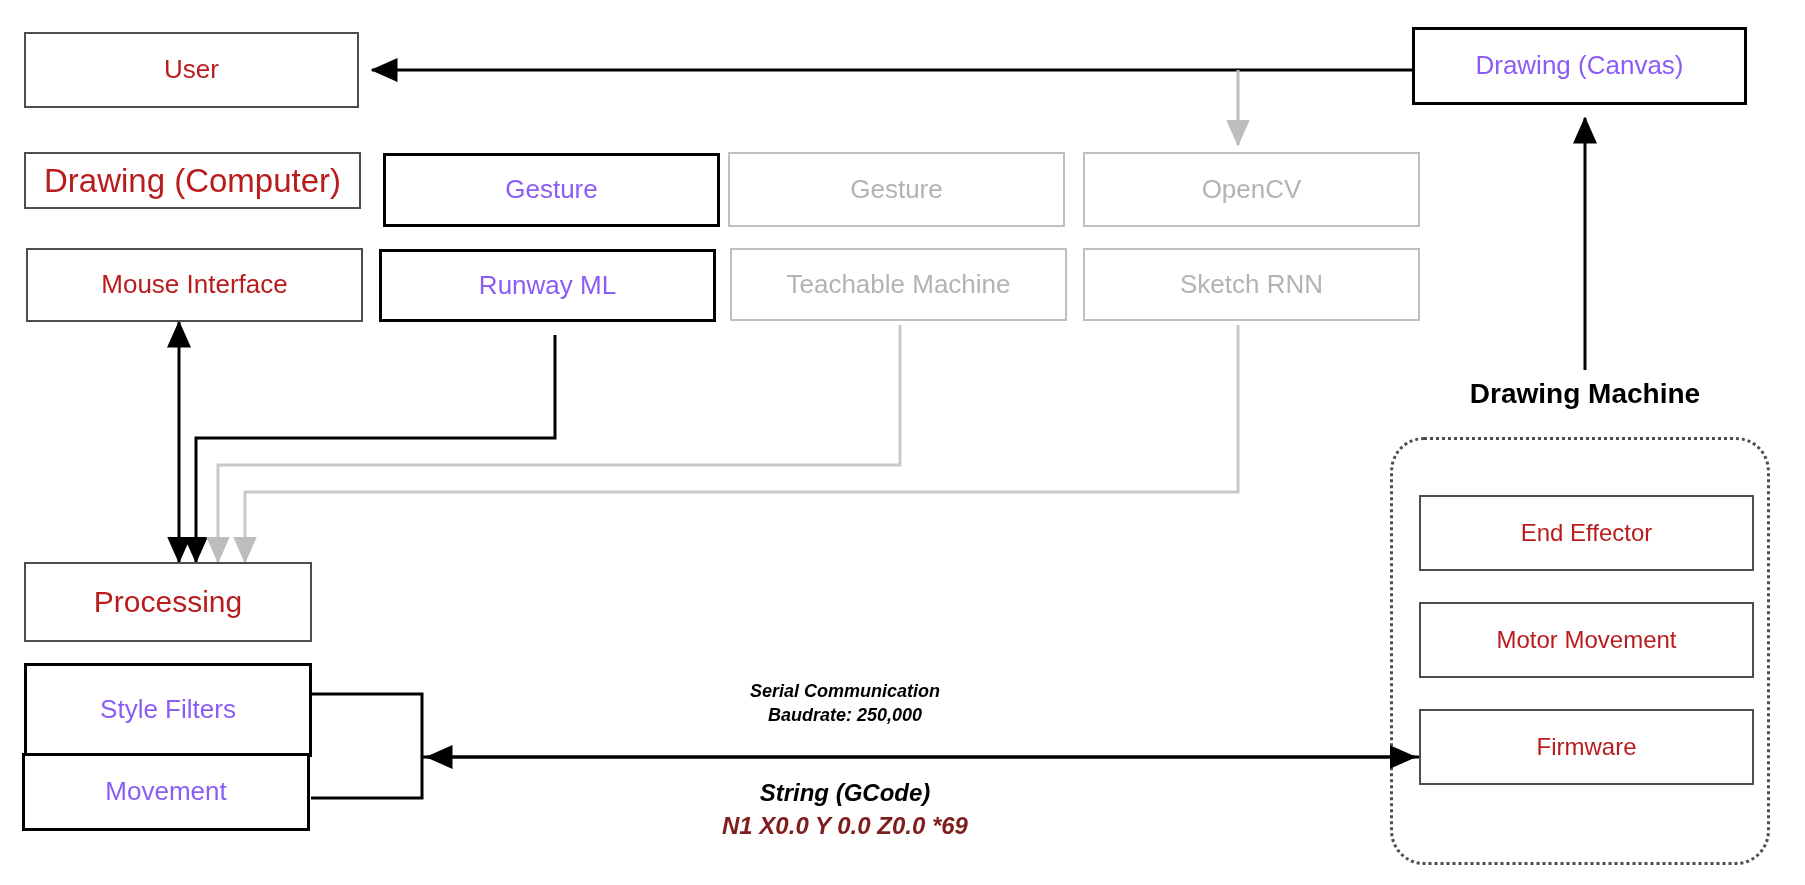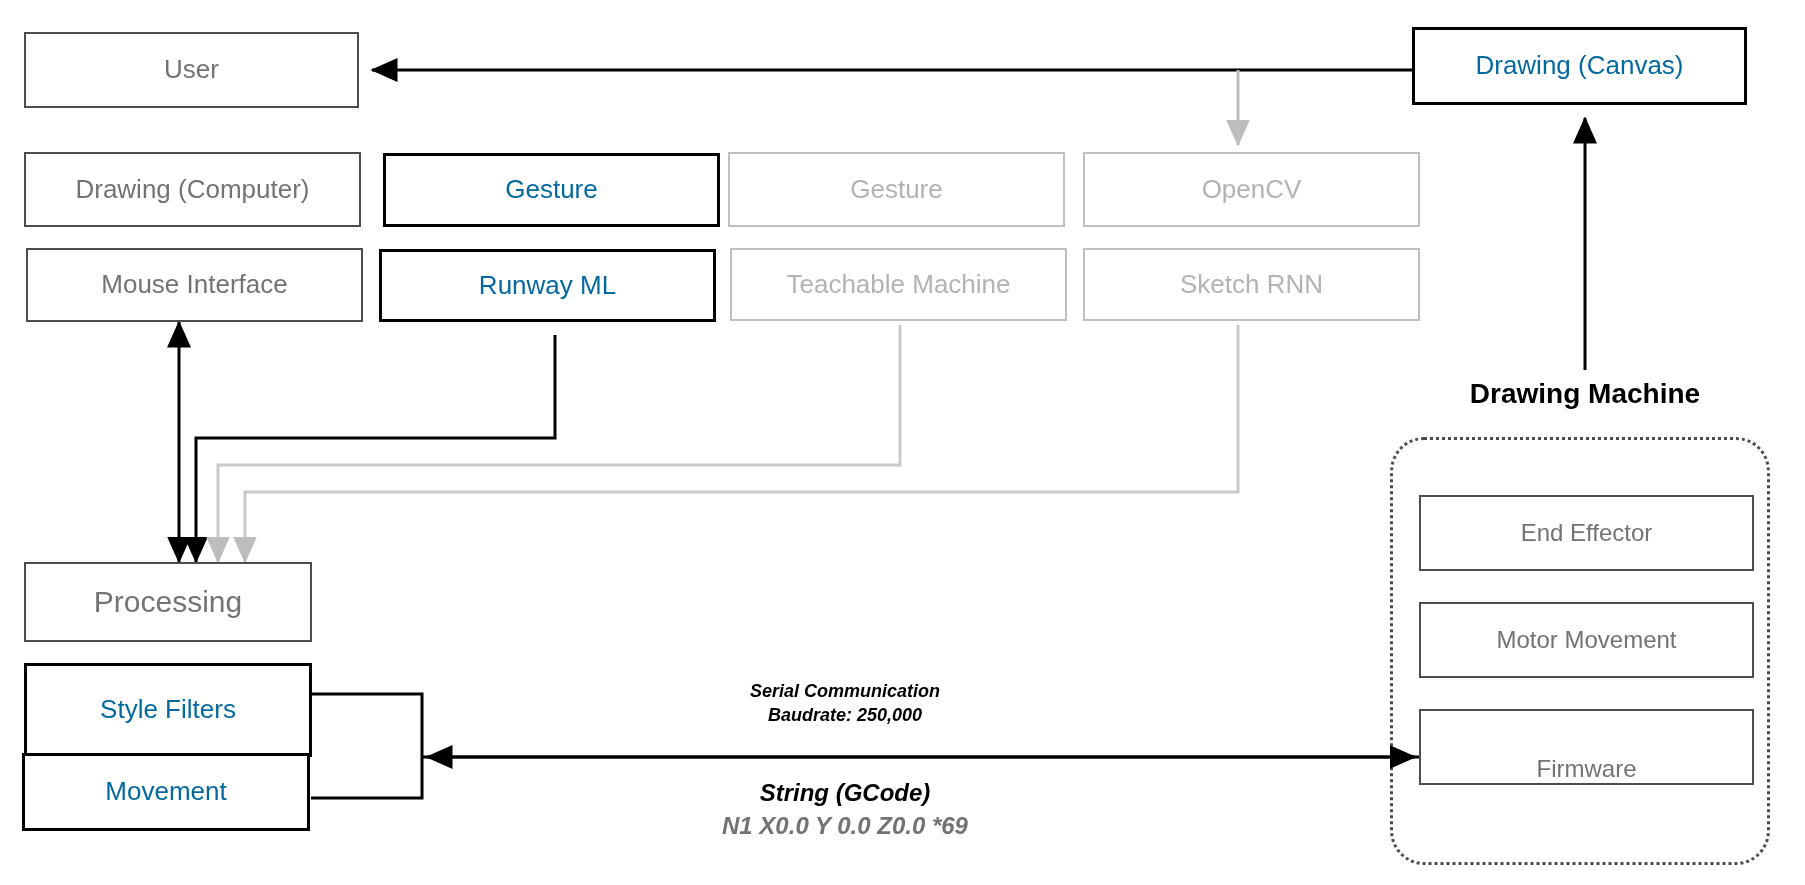--- a/index.html
+++ b/index.html
@@ -19,33 +19,33 @@
     position: absolute;
     box-sizing: border-box;
     display: flex;
     align-items: center;
     justify-content: center;
     background: #ffffff;
     text-align: center;
     line-height: 1.15;
     z-index: 5;
   }
-  .box.strong   { border: 3px solid #000000; color: #0369a1; align-items: center; }
-  .box.normal   { border: 2px solid #4d4d4d; color: #737373; }
+  .box.strong   { border: 3px solid #000000; color: #8b5cf6; align-items: center; }
+  .box.normal   { border: 2px solid #4d4d4d; color: #b91c1c; }
   .box.dim      { border: 2px solid #bfbfbf; color: #b3b3b3; }
 
   .label-free {
     position: absolute;
     text-align: center;
     color: #000000;
     z-index: 6;
     font-weight: bold;
   }
   .label-free.ital { font-style: italic; }
-  .label-free.muted { color: #737373; font-style: italic; }
+  .label-free.muted { color: #7f1d1d; font-style: italic; }
 
   .machine-group {
     position: absolute;
     box-sizing: border-box;
     border: 3px dotted #4d4d4d;
     border-radius: 34px;
     background: #ffffff;
     z-index: 2;
   }
   svg.wires {
@@ -108,21 +108,21 @@
   </svg>
 
   <div class="box normal" style="left:24px; top:32px; width:335px; height:76px; font-size:26px;">
     <span>User</span>
   </div>
 
   <div class="box strong" style="left:1412px; top:27px; width:335px; height:78px; font-size:26px;">
     <span>Drawing (Canvas)</span>
   </div>
 
-  <div class="box normal" style="left:24px; top:152px; width:337px; height:75px; font-size:26px;">
+  <div class="box normal" style="left:24px; top:152px; width:337px; height:57px; font-size:33px;">
     <span>Drawing (Computer)</span>
   </div>
 
   <div class="box strong" style="left:383px; top:153px; width:337px; height:74px; font-size:26px;">
     <span>Gesture</span>
   </div>
 
   <div class="box dim" style="left:728px; top:152px; width:337px; height:75px; font-size:26px;">
     <span>Gesture</span>
   </div>
@@ -166,21 +166,21 @@
   <div class="machine-group" style="left:1390px; top:437px; width:380px; height:428px;"></div>
 
   <div class="box normal" style="left:1419px; top:495px; width:335px; height:76px; font-size:24px;">
     <span>End Effector</span>
   </div>
 
   <div class="box normal" style="left:1419px; top:602px; width:335px; height:76px; font-size:24px;">
     <span>Motor Movement</span>
   </div>
 
-  <div class="box normal" style="left:1419px; top:709px; width:335px; height:76px; font-size:24px;align-items:flex-end;">
+  <div class="box normal" style="left:1419px; top:709px; width:335px; height:76px; font-size:24px;">
     <span>Firmware</span>
   </div>
 
   <div class="label-free ital" style="left:630px; top:680px; width:430px; font-size:18px; line-height:1.32;">
     <div>Serial Communication</div>
     <div>Baudrate: 250,000</div>
   </div>
 
   <div class="label-free ital" style="left:630px; top:777px; width:430px; font-size:24px; line-height:1.32;">
     <div>String (GCode)</div>

